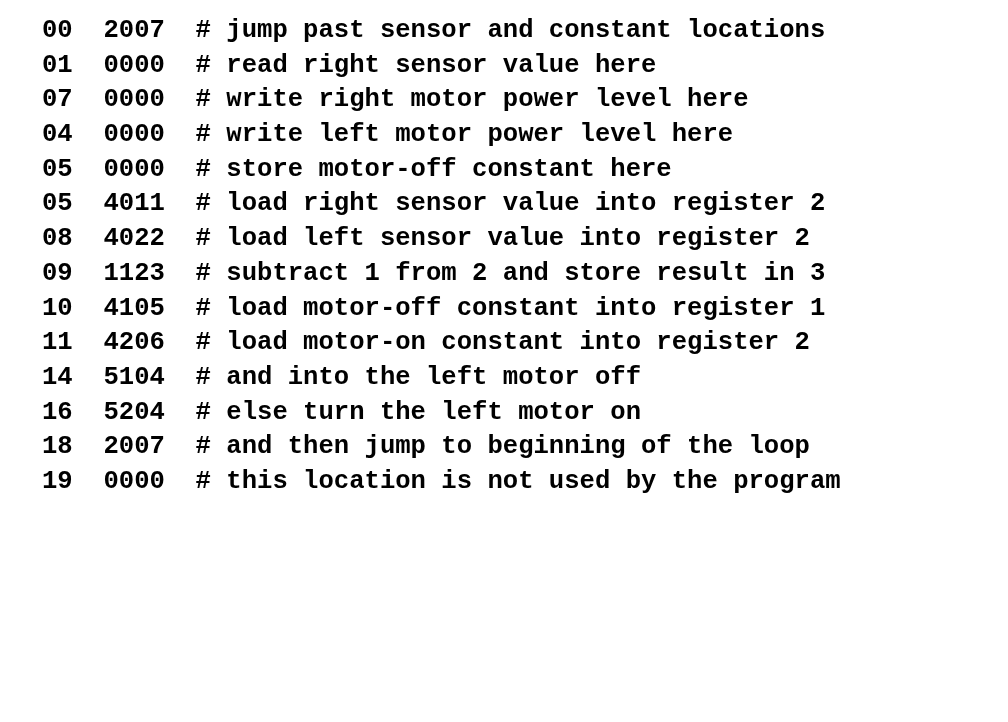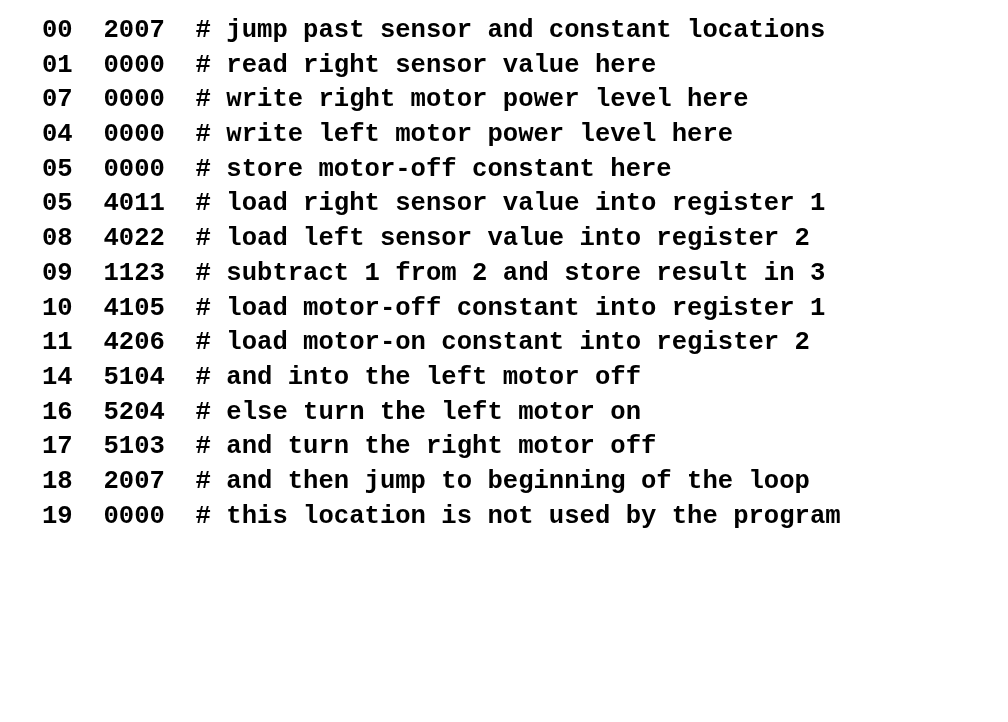--- a/index.html
+++ b/index.html
@@ -48,23 +48,22 @@
 </style>
 </head>
 <body>
 
 <div id="listing">
     <div class="code-line"><span class="addr">00</span>  <span class="word">2007</span>  <span class="hash">#</span> <span class="comment">jump past sensor and constant locations</span></div>
     <div class="code-line"><span class="addr">01</span>  <span class="word">0000</span>  <span class="hash">#</span> <span class="comment">read right sensor value here</span></div>
     <div class="code-line"><span class="addr">07</span>  <span class="word">0000</span>  <span class="hash">#</span> <span class="comment">write right motor power level here</span></div>
     <div class="code-line"><span class="addr">04</span>  <span class="word">0000</span>  <span class="hash">#</span> <span class="comment">write left motor power level here</span></div>
     <div class="code-line"><span class="addr">05</span>  <span class="word">0000</span>  <span class="hash">#</span> <span class="comment">store motor-off constant here</span></div>
-    <div class="code-line"><span class="addr">05</span>  <span class="word">4011</span>  <span class="hash">#</span> <span class="comment">load right sensor value into register 1</span></div>
+    <div class="code-line"><span class="addr">05</span>  <span class="word">4011</span>  <span class="hash">#</span> <span class="comment">load right sensor value into register 2</span></div>
     <div class="code-line"><span class="addr">08</span>  <span class="word">4022</span>  <span class="hash">#</span> <span class="comment">load left sensor value into register 2</span></div>
     <div class="code-line"><span class="addr">09</span>  <span class="word">1123</span>  <span class="hash">#</span> <span class="comment">subtract 1 from 2 and store result in 3</span></div>
     <div class="code-line"><span class="addr">10</span>  <span class="word">4105</span>  <span class="hash">#</span> <span class="comment">load motor-off constant into register 1</span></div>
     <div class="code-line"><span class="addr">11</span>  <span class="word">4206</span>  <span class="hash">#</span> <span class="comment">load motor-on constant into register 2</span></div>
     <div class="code-line"><span class="addr">14</span>  <span class="word">5104</span>  <span class="hash">#</span> <span class="comment">and into the left motor off</span></div>
     <div class="code-line"><span class="addr">16</span>  <span class="word">5204</span>  <span class="hash">#</span> <span class="comment">else turn the left motor on</span></div>
-    <div class="code-line"><span class="addr">17</span>  <span class="word">5103</span>  <span class="hash">#</span> <span class="comment">and turn the right motor off</span></div>
     <div class="code-line"><span class="addr">18</span>  <span class="word">2007</span>  <span class="hash">#</span> <span class="comment">and then jump to beginning of the loop</span></div>
     <div class="code-line"><span class="addr">19</span>  <span class="word">0000</span>  <span class="hash">#</span> <span class="comment">this location is not used by the program</span></div>
   </div>
 
 </body></html>

